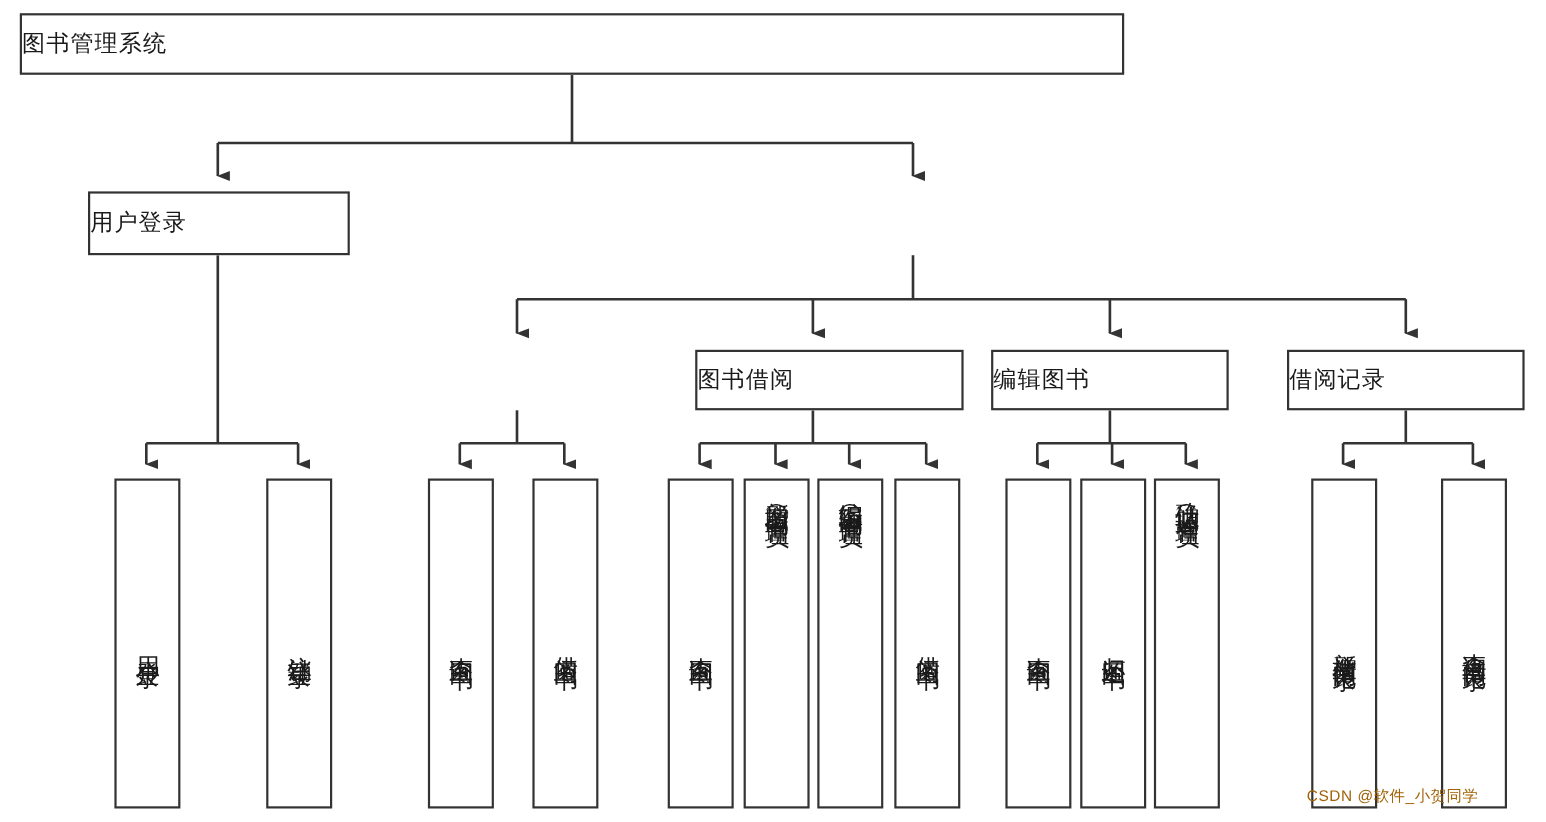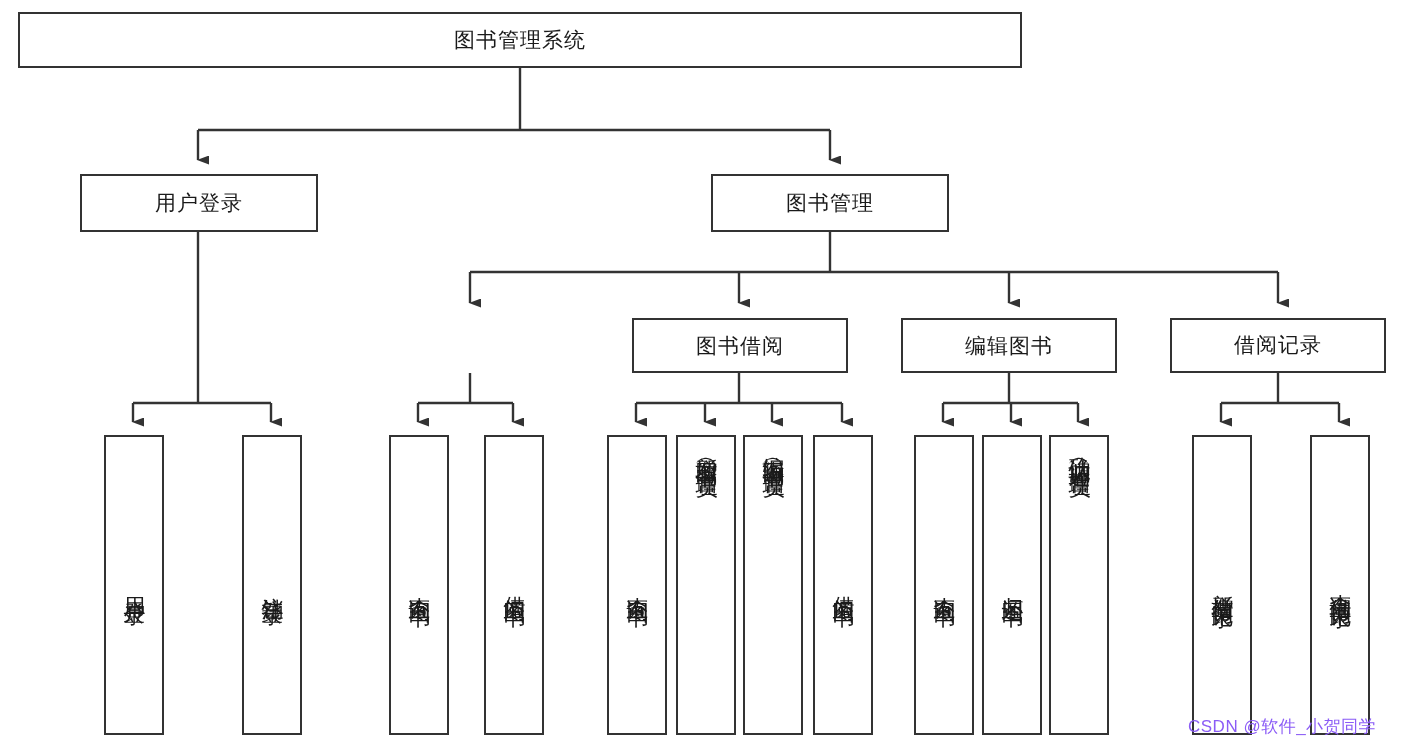--- a/index.html
+++ b/index.html
@@ -26,21 +26,20 @@
     height: 747px;
     pointer-events: none;
   }
   .node {
     position: absolute;
     box-sizing: border-box;
     border: 2px solid #333333;
     background: #ffffff;
     display: flex;
     align-items: center;
-    justify-content: center;
     color: #1a1a1a;
   }
   .node-h {
     font-size: 21px;
     letter-spacing: 1px;
     line-height: 1.2;
   }
   .node-v {
     align-items: center;
     justify-content: center;
@@ -53,22 +52,22 @@
     letter-spacing: 3px;
     white-space: nowrap;
     color: #1a1a1a;
   }
   .node-v.top-align {
     align-items: flex-start;
     padding-top: 2px;
   }
   .watermark {
     position: absolute;
-    font-size: 17px;
-    color: #8b5cf6;
+    font-size: 14px;
+    color: #a16207;
     letter-spacing: 0.5px;
     white-space: nowrap;
   }
 </style>
 </head>
 <body>
 
 <div id="canvas">
 
   <svg id="connectors" viewBox="0 0 1405 747" xmlns="http://www.w3.org/2000/svg">
@@ -121,25 +120,22 @@
     </g>
   </svg>
 
   <div class="node node-h" style="left:18px; top:12px; width:1004px; height:56px;">
     <span>图书管理系统</span>
   </div>
 
   <div class="node node-h" style="left:80px; top:174px; width:238px; height:58px;">
     <span>用户登录</span>
   </div>
-  <div class="node node-h" style="left:711px; top:174px; width:238px; height:58px;">
-    <span>图书管理</span>
-  </div>
 
-  <div class="node node-h" style="left:632px; top:318px; width:216px; height:55px;">
+  <div class="node node-h" style="left:632px; top:318px; width:244px; height:55px;">
     <span>图书借阅</span>
   </div>
   <div class="node node-h" style="left:901px; top:318px; width:216px; height:55px;">
     <span>编辑图书</span>
   </div>
   <div class="node node-h" style="left:1170px; top:318px; width:216px; height:55px;font-family:Liberation Serif, serif;">
     <span>借阅记录</span>
   </div>
 
   <div class="node node-v" style="left:104px; top:435px; width:60px; height:300px;">

